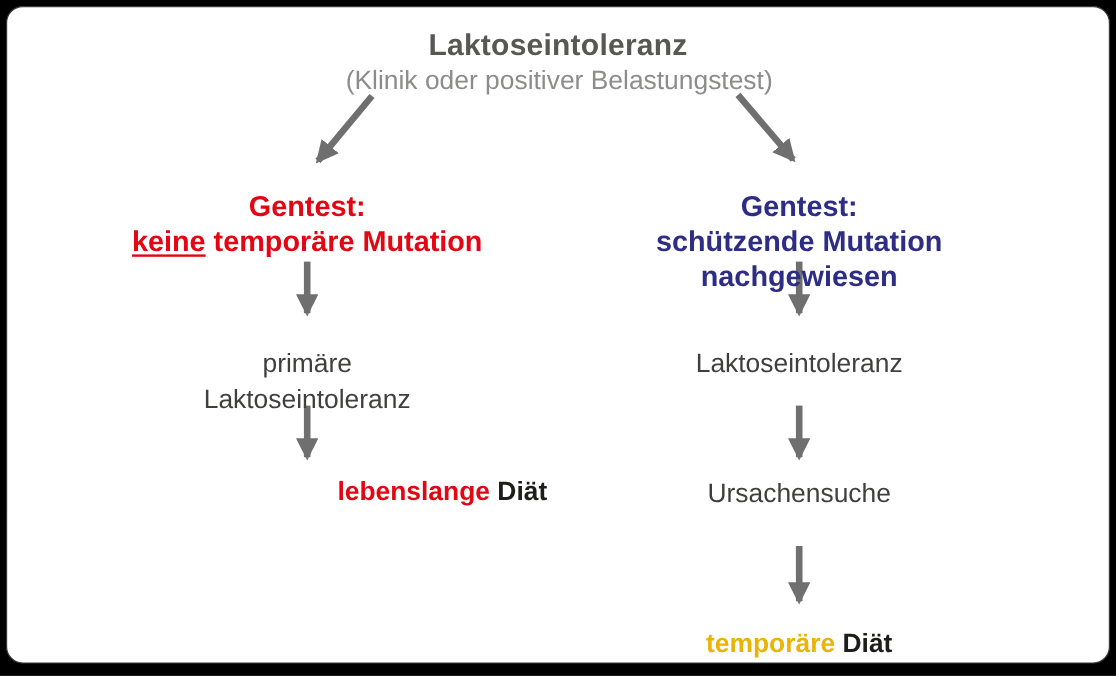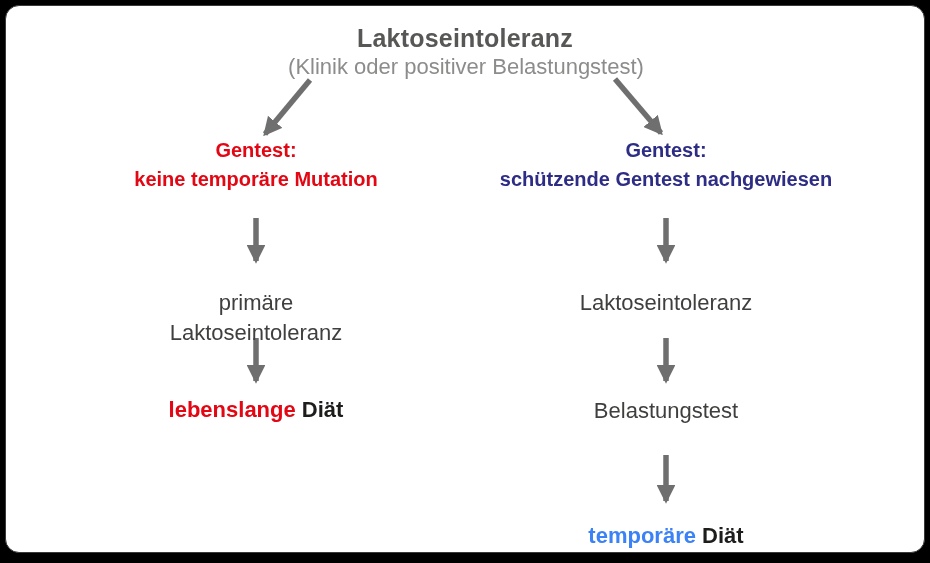--- a/index.html
+++ b/index.html
@@ -37,28 +37,29 @@
   .subtitle {
     left: 1px; top: 54px; width: 930px;
     font-size: 22px;
     color: #8c8c8b;
   }
 
   .col-left  { left: 56px;  width: 400px; }
   .col-right { left: 466px; width: 400px; }
 
   .test-result {
-    top: 136px;
-    font-size: 20px;
+    top: 158px;
+    font-size: 24px;
     font-weight: bold;
     line-height: 29px;
   }
   .test-result.red  { color: #e30613; }
   .test-result.blue { color: #2e2d85; }
   .u {
+    text-decoration: underline;
     text-decoration-thickness: 2px;
     text-underline-offset: 3px;
   }
 
   .diagnosis {
     top: 288px;
     font-size: 22px;
     line-height: 30px;
     color: #3f3f3e;
   }
@@ -68,24 +69,24 @@
     font-size: 22px;
     line-height: 30px;
     color: #3f3f3e;
   }
 
   .outcome {
     font-size: 22px;
     font-weight: bold;
     color: #1d1d1b;
   }
-  .outcome-left  { top: 397px; }
+  .outcome-left  { top: 397px; text-align: right; }
   .outcome-right { top: 523px; }
   .hl-red  { color: #e30613; }
-  .hl-blue { color: #3b82f6; }
+  .hl-blue { color: #eab308; }
 
   .arrow-layer {
     position: absolute;
     left: 0; top: 0;
     width: 930px; height: 563px;
     pointer-events: none;
   }
 </style>
 </head>
 <body>
@@ -124,28 +125,28 @@
     <div>Laktoseintoleranz</div>
   </div>
 
   <div class="abs col-left outcome outcome-left">
     <span class="hl-red">lebenslange</span>
     <span>Diät</span>
   </div>
 
   <div class="abs col-right test-result blue">
     <div>Gentest:</div>
-    <div>schützende Gentest nachgewiesen</div>
+    <div>schützende Mutation nachgewiesen</div>
   </div>
 
   <div class="abs col-right diagnosis">
     <div>Laktoseintoleranz</div>
   </div>
 
   <div class="abs col-right cause-step">
-    <div>Belastungstest</div>
+    <div>Ursachensuche</div>
   </div>
 
   <div class="abs col-right outcome outcome-right">
     <span class="hl-blue">temporäre</span>
     <span>Diät</span>
   </div>
 </div>
 
 </body></html>

